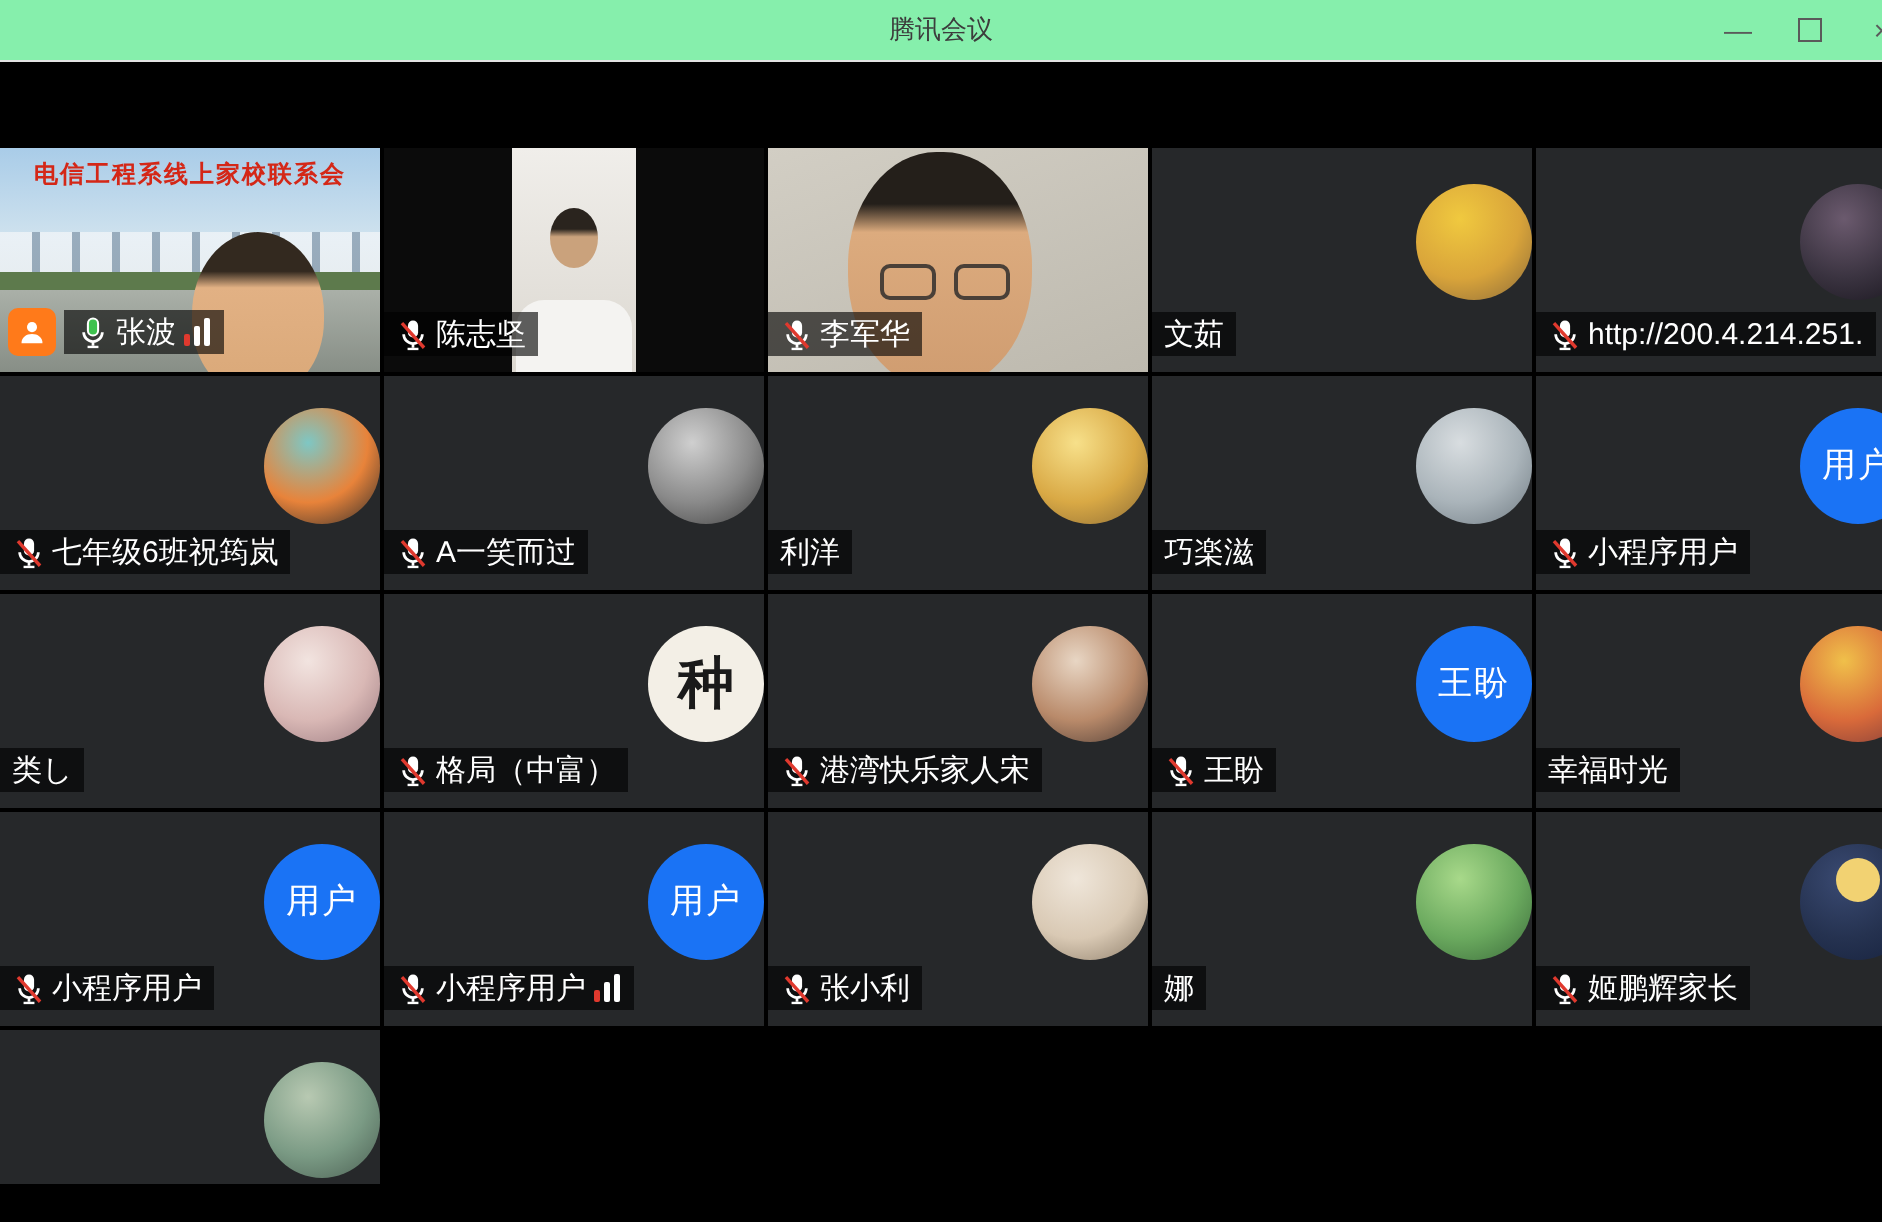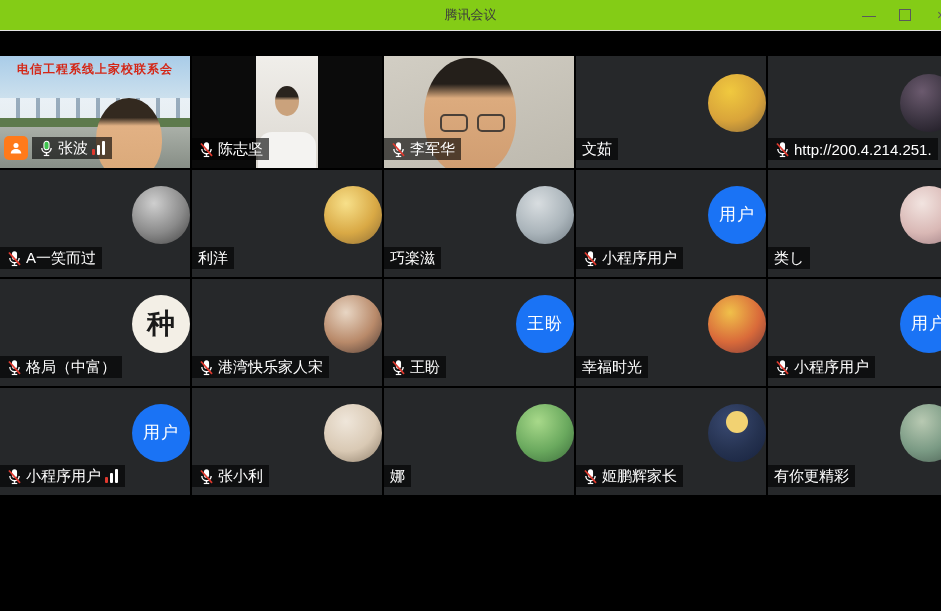--- a/index.html
+++ b/index.html
@@ -2,29 +2,29 @@
 <html><head>
 <meta charset="utf-8">
 <style>
   html,body{margin:0;padding:0}
   body{
     width:941px;height:611px;overflow:hidden;position:relative;
     background:#000;font-family:"Liberation Sans","DejaVu Sans",sans-serif;
     -webkit-font-smoothing:antialiased;
   }
   
-  .titlebar{height:31px;background:#84cc16;position:relative;
+  .titlebar{height:31px;background:#86efac;position:relative;
     display:flex;align-items:center;justify-content:center;border-bottom:1px solid #e3e3e3;box-sizing:border-box}
   .title{font-size:13px;color:#3c3c3c}
   .win-controls{position:absolute;right:-15px;top:0;height:100%;display:flex;gap:6px}
   .win-btn{width:30px;height:100%;display:flex;align-items:center;justify-content:center;
     color:#5a5a5a;font-size:14px;background:transparent;border:none;padding:0;cursor:default}
   .maxglyph{width:10px;height:10px;border:1px solid #5a5a5a;display:block}
   
-  .grid-clip{position:absolute;top:56px;left:0;width:941px;height:518px;overflow:hidden}
+  .grid-clip{position:absolute;top:74px;left:0;width:941px;height:518px;overflow:hidden}
   .grid{display:grid;grid-template-columns:repeat(5,190px);grid-template-rows:112px 107px 107px 107px 107px;
     gap:2px;width:958px}
   .tile{position:relative;background:#26282a;overflow:hidden}
   .tile.active{box-shadow:inset 0 0 0 2px #2ab24a}
   
   .av-center{position:absolute;left:0;right:0;top:0;bottom:18px;display:flex;align-items:center;justify-content:flex-end}
   .avatar{width:58px;height:58px;border-radius:50%;position:relative;flex:none}
   .text-avatar{display:flex;align-items:center;justify-content:center;color:#fff;font-size:17px;letter-spacing:1px}
   .seal-avatar{font-family:"Liberation Serif","DejaVu Serif",serif;font-weight:bold;font-size:28px;letter-spacing:0}
   .moon{position:absolute;top:7px;left:50%;transform:translateX(-50%);width:22px;height:22px;border-radius:50%;background:#f2d272}
@@ -184,20 +184,41 @@
                 <line x1="6.8" y1="18.2" x2="13.2" y2="18.2" stroke="#fff" stroke-width="1.4"></line>
                 <line x1="3.5" y1="3" x2="16.5" y2="17.5" stroke="#e0392e" stroke-width="2"></line>
               </svg>
             </span>
             <span class="pname">http://200.4.214.251.</span>
           </div>
         </div>
       </div>
       <div class="tile">
         <div class="av-center">
+          <div class="avatar" style="background: radial-gradient(circle at 38% 30%, rgb(126, 199, 196) 0%, rgb(232, 131, 58) 55%, rgb(43, 43, 43) 100%);"></div>
+        </div>
+        <div class="label-row">
+          <div class="label">
+            <span class="micbox">
+              <svg width="17" height="17" viewBox="0 0 20 20">
+                <g fill="#fff">
+                  <rect x="7" y="1.5" width="6" height="10" rx="3"></rect>
+                </g>
+                <path d="M4.5 9.5a5.5 5.5 0 0 0 11 0" fill="none" stroke="#fff" stroke-width="1.6"></path>
+                <line x1="10" y1="15" x2="10" y2="17.5" stroke="#fff" stroke-width="1.6"></line>
+                <line x1="6.8" y1="18.2" x2="13.2" y2="18.2" stroke="#fff" stroke-width="1.4"></line>
+                <line x1="3.5" y1="3" x2="16.5" y2="17.5" stroke="#e0392e" stroke-width="2"></line>
+              </svg>
+            </span>
+            <span class="pname">七年级6班祝筠岚</span>
+          </div>
+        </div>
+      </div>
+      <div class="tile">
+        <div class="av-center">
           <div class="avatar" style="background: radial-gradient(circle at 38% 30%, rgb(207, 207, 207) 0%, rgb(138, 138, 138) 55%, rgb(63, 63, 63) 100%);"></div>
         </div>
         <div class="label-row">
           <div class="label">
             <span class="micbox">
               <svg width="17" height="17" viewBox="0 0 20 20">
                 <g fill="#fff">
                   <rect x="7" y="1.5" width="6" height="10" rx="3"></rect>
                 </g>
                 <path d="M4.5 9.5a5.5 5.5 0 0 0 11 0" fill="none" stroke="#fff" stroke-width="1.6"></path>

